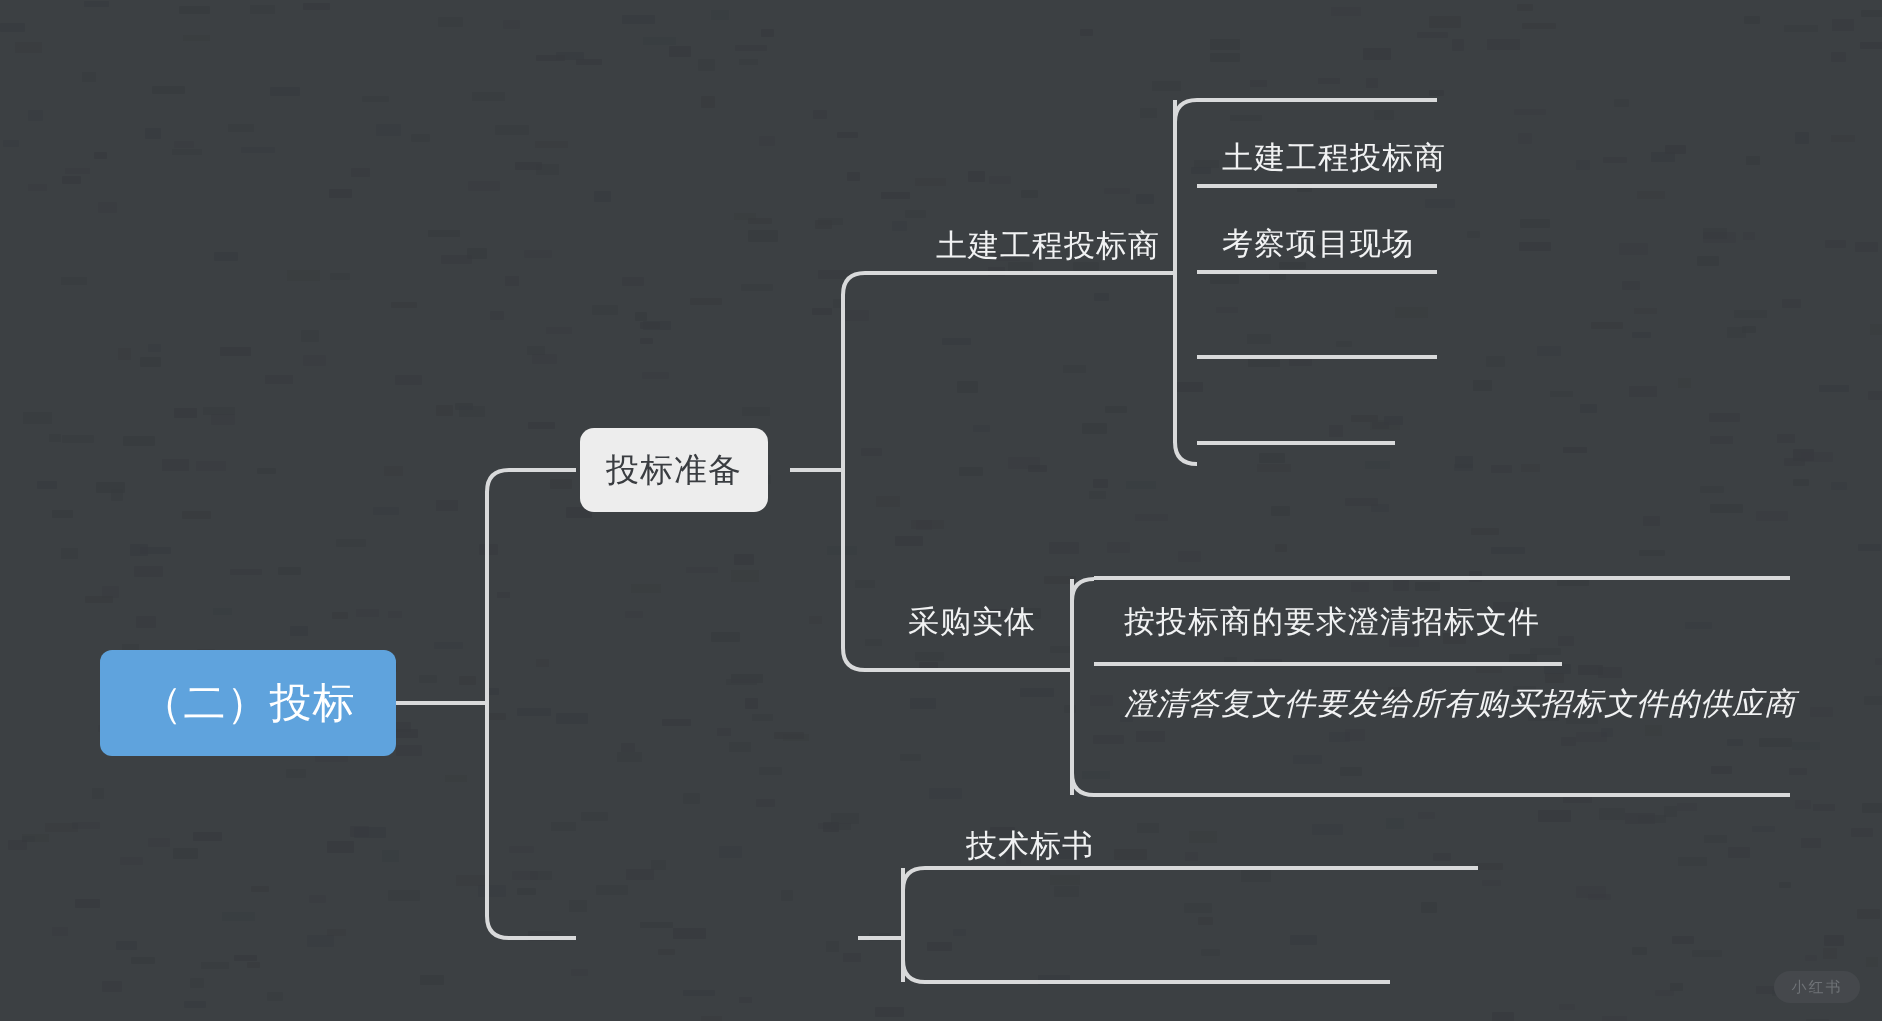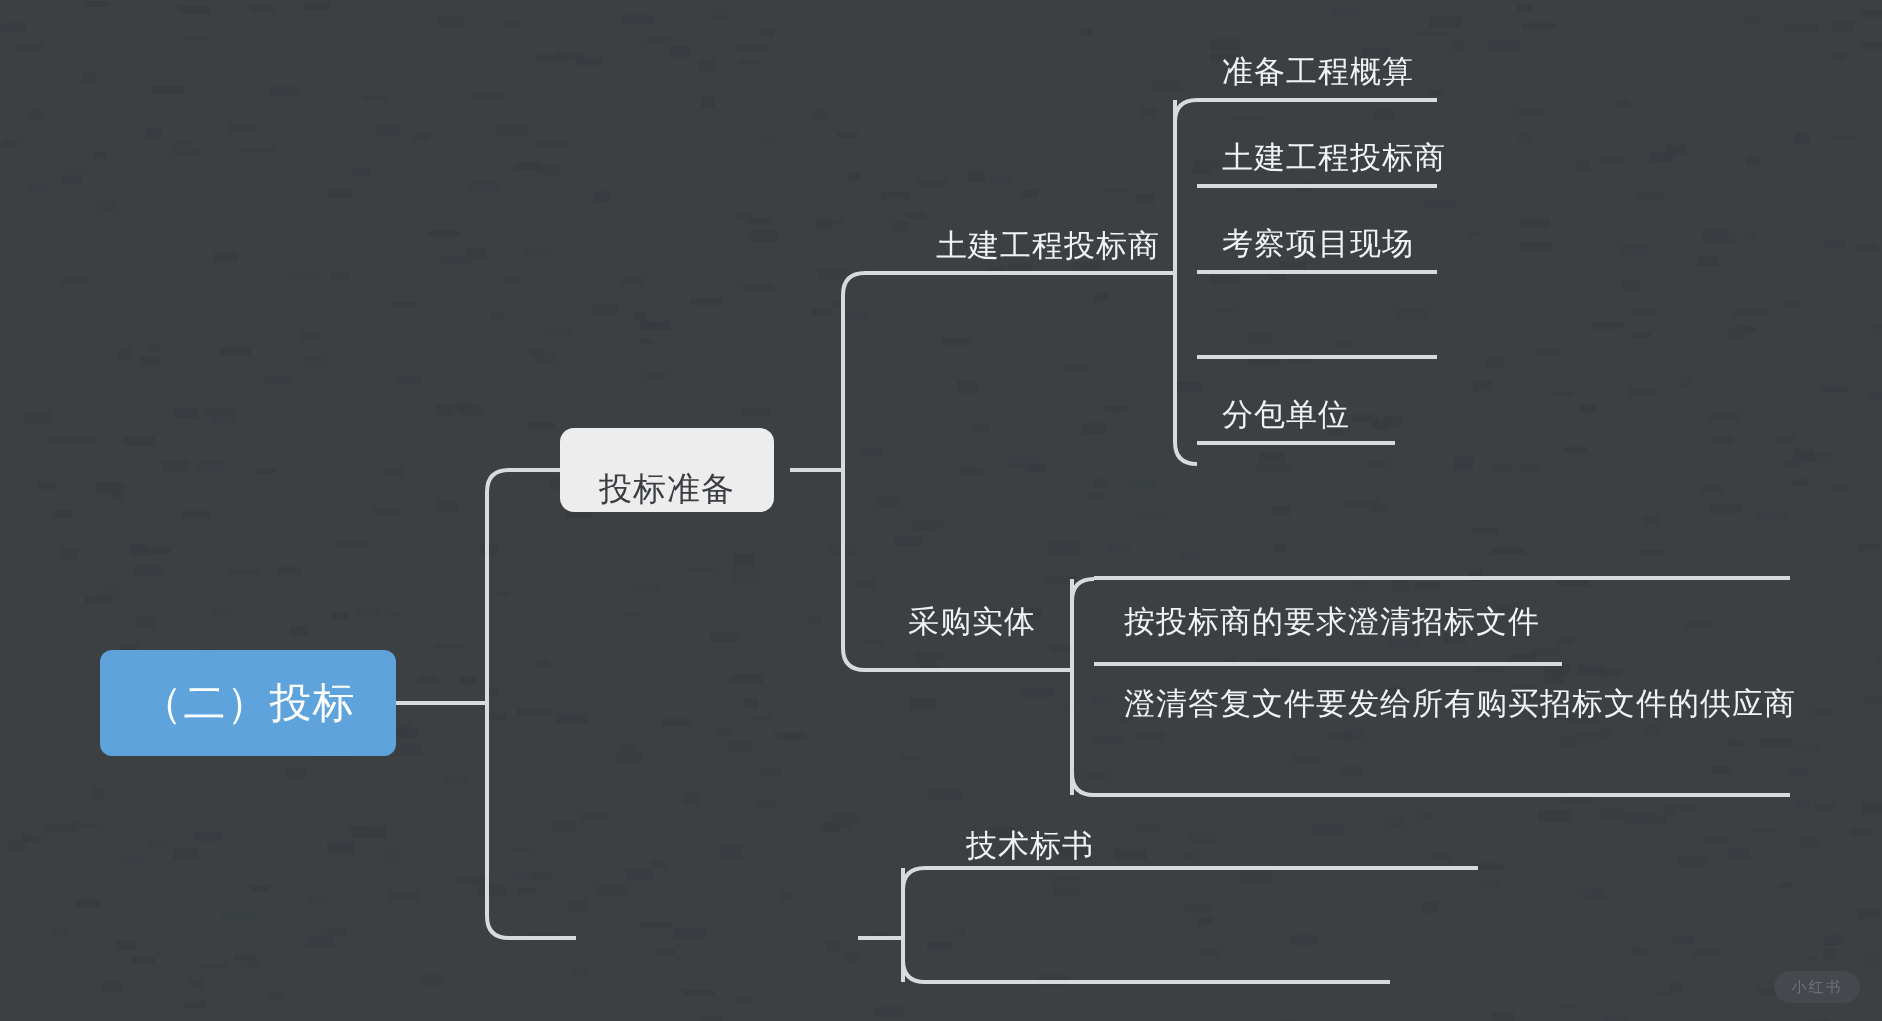--- a/index.html
+++ b/index.html
@@ -659,54 +659,48 @@
       <path d="M 1175 100 L 1175 443"></path>
       <path d="M 1072 579 L 1072 795"></path>
       <path d="M 903 868 L 903 982"></path>
     </g>
   </svg>
 
   <div class="node node-root" style="left:100px; top:650px; width:296px; height:106px;">
     <span>（二）投标</span>
   </div>
 
-  <div class="node node-branch" style="left:560px; top:428px; width:214px; height:84px;align-items:flex-end;">
+  <div class="node node-branch" style="left:580px; top:428px; width:188px; height:84px;">
     <span>投标准备</span>
   </div>
 
 
   <div class="node node-plain" style="left:900px; top:222px; width:260px; height:46px; justify-content:flex-end;">
     <span>土建工程投标商</span>
   </div>
 
   <div class="node node-plain" style="left:878px; top:598px; width:188px; height:46px; justify-content:center;">
     <span>采购实体</span>
   </div>
 
   <div class="node node-plain" style="left:960px; top:822px; width:140px; height:46px; justify-content:center;">
     <span>技术标书</span>
   </div>
 
-  <div class="node node-plain" style="left:1222px; top:48px; width:420px; height:46px;">
-    <span>准备工程概算</span>
-  </div>
   <div class="node node-plain" style="left:1222px; top:134px; width:420px; height:46px;">
     <span>土建工程投标商</span>
   </div>
   <div class="node node-plain" style="left:1222px; top:220px; width:420px; height:46px;">
     <span>考察项目现场</span>
   </div>
-  <div class="node node-plain" style="left:1222px; top:391px; width:420px; height:46px;">
-    <span>分包单位</span>
-  </div>
 
   <div class="node node-plain" style="left:1124px; top:598px; width:680px; height:46px;">
     <span>按投标商的要求澄清招标文件</span>
   </div>
-  <div class="node node-plain" style="left:1124px; top:680px; width:680px; height:110px;">
+  <div class="node node-plain" style="left:1124px; top:680px; width:680px; height:110px;font-style:italic;">
     <span>澄清答复文件要发给所有购买招标文件的供应商</span>
   </div>
 
 
   <div class="watermark">
     <span>小红书</span>
   </div>
 
 </div>
 

